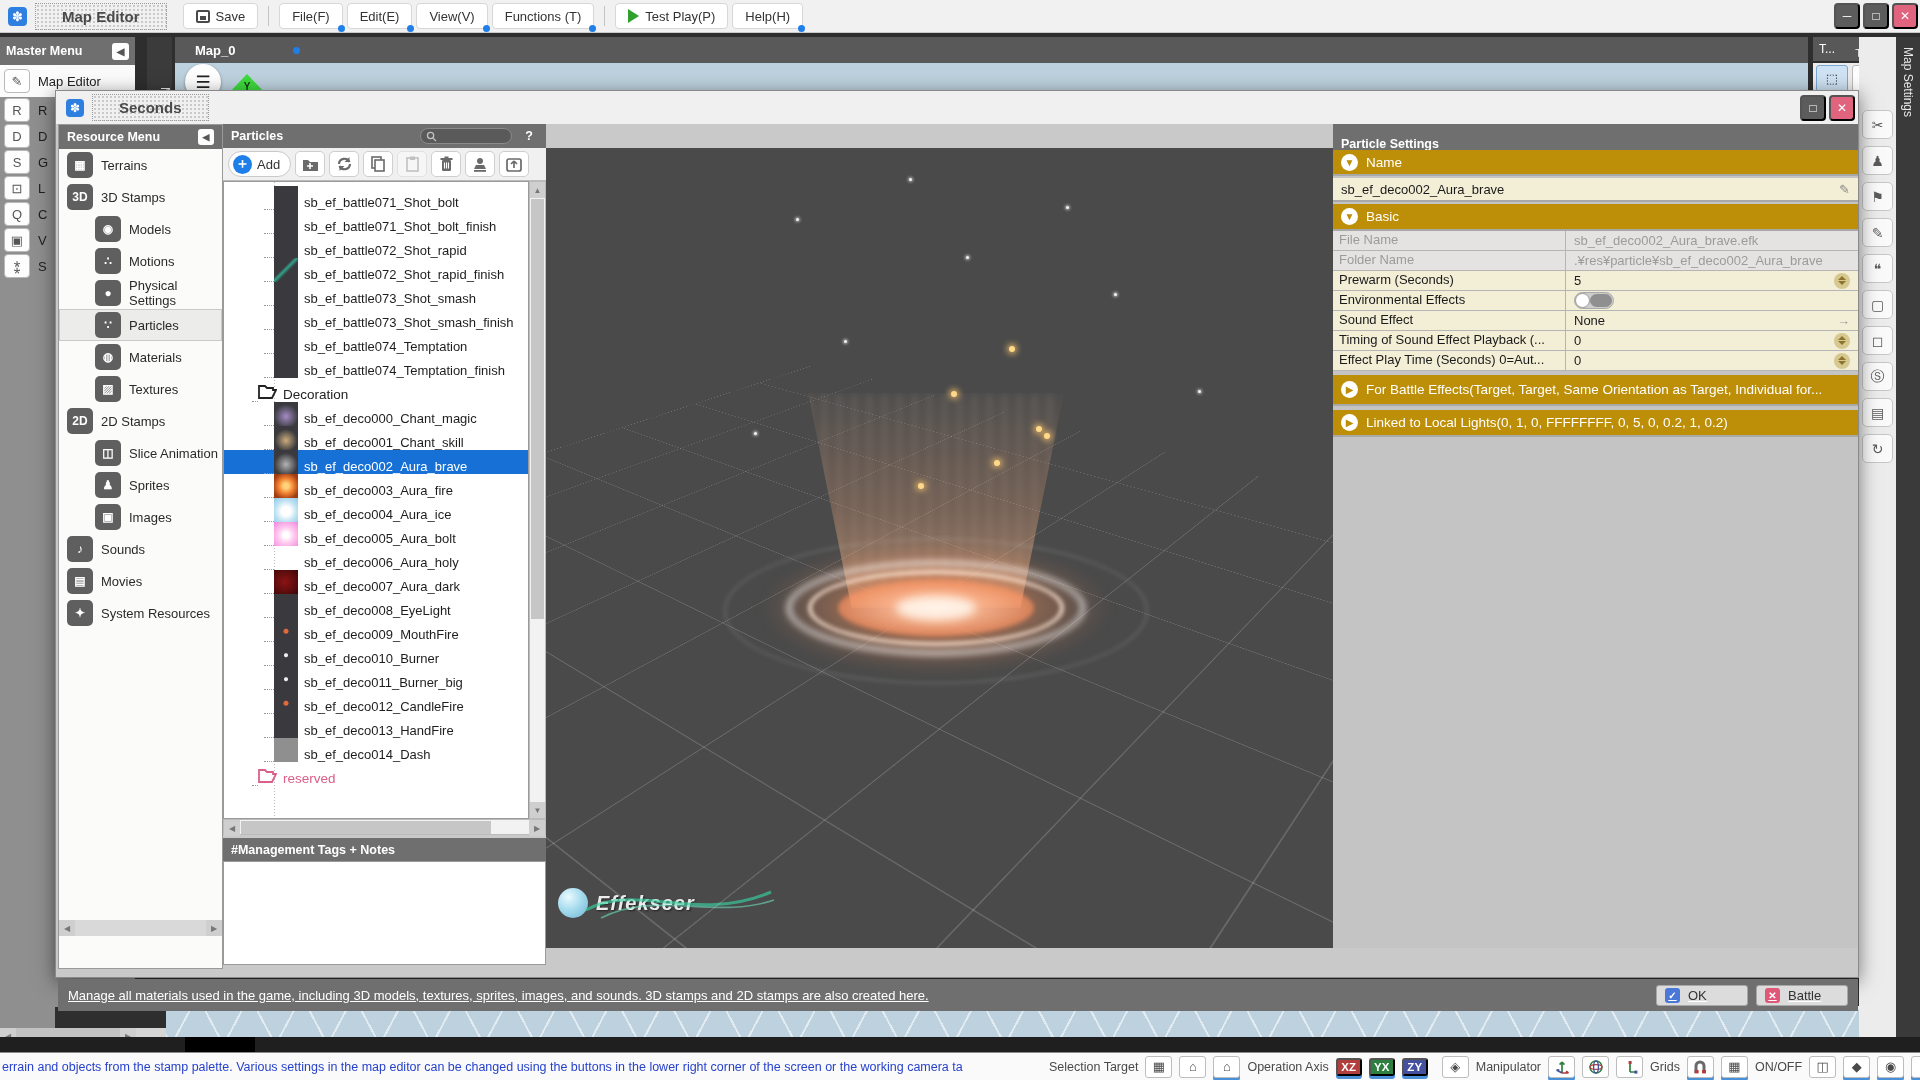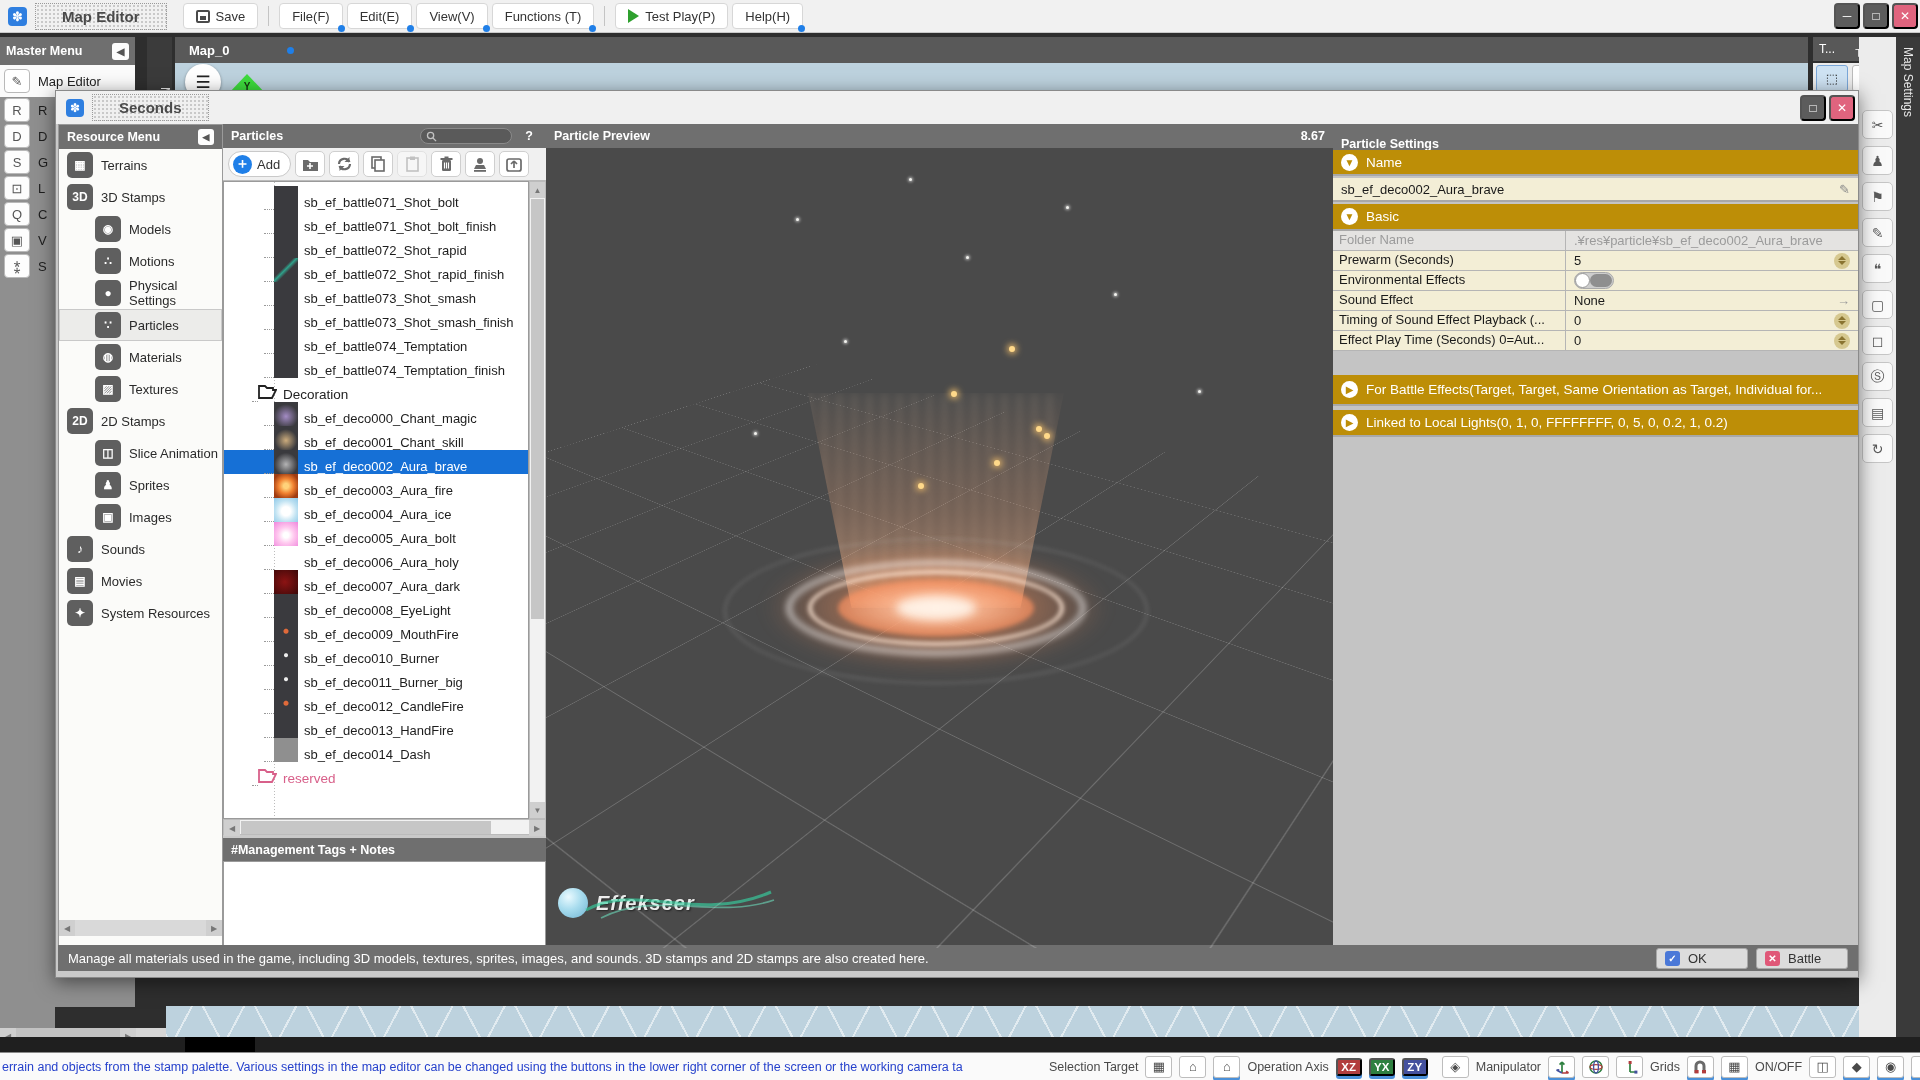--- a/index.html
+++ b/index.html
@@ -41,21 +41,21 @@
   .mm-ico { width:26px; height:24px; background:#fff; border:1px solid #b9b9b9; border-radius:4px;
     color:#555; font-size:13px; display:flex; align-items:center; justify-content:center; }
   .side-item { display:flex; align-items:center; gap:8px; height:26px; padding-left:4px;
     font-size:13px; color:#1d1d1d; }
   .side-item .mm-ico { background:#fdfdfd; }
 
   
   #maplist-tab { left:147px; top:37px; width:25px; height:138px; background:#3b3b3b; color:#e8e8e8;
     font-size:12px; writing-mode:vertical-rl; text-align:center; padding-top:8px; z-index:1; }
   #maptab-bar { left:175px; top:37px; width:1633px; height:26px; background:#595959; color:#fff;
-    font-weight:bold; font-size:13px; display:flex; align-items:center; padding:0 14px; z-index:1; }
+    font-weight:bold; font-size:13px; display:flex; align-items:center; padding:0 20px; z-index:1; }
   #maptab-dot { width:7px; height:7px; border-radius:50%; background:#1f7fe8; margin-left:58px; }
   #map-area { left:175px; top:63px; width:1633px; height:40px; background:#bdd2de; z-index:1; }
   #hamburger { left:185px; top:64px; width:36px; height:36px; border-radius:50%; background:#fff;
     box-shadow:0 1px 3px rgba(0,0,0,.4); color:#222; font-size:17px; display:flex;
     align-items:center; justify-content:center; z-index:2; }
   #gizmo { left:228px; top:74px; z-index:2; width:38px; height:20px; background:#3ddc3d;
     clip-path:polygon(0 100%, 50% 0, 100% 100%); color:#14320f; font-size:10px; font-weight:bold;
     text-align:center; line-height:26px; }
 
   
@@ -215,22 +215,22 @@
   .spin .dn { border-top:4px solid #8a7430; }
   .toggle { width:40px; height:17px; border-radius:9px; background:#cdcdcd; position:relative;
     border:1px solid #aaa; }
   .toggle .knob { position:absolute; left:0; top:0; width:15px; height:15px; border-radius:50%;
     background:#fff; border:1px solid #999; }
   .toggle .dark { position:absolute; right:1px; top:1px; width:22px; height:13px; border-radius:7px;
     background:#8f8f8f; }
   .val-arrow { margin-left:auto; color:#9a9a9a; font-weight:bold; }
 
   
-  #res-footer { position:absolute; left:2px; top:854px; width:1800px; height:26px; background:#6f6f6f;
-    color:#fff; font-size:13px; display:flex; align-items:center; padding:0 10px; }
+  #res-footer { position:absolute; left:2px; top:888px; width:1800px; height:32px; background:#6f6f6f;
+    color:#fff; font-size:13px; display:flex; align-items:center; padding:0 10px;text-decoration:underline; }
   .dlg-btn { height:21px; width:92px; background:#dcdcdc; border:1px solid #a8a8a8; border-radius:3px;
     display:flex; align-items:center; gap:8px; padding:0 8px; color:#333; font-size:13px; margin-left:8px; }
   .dlg-ico { width:15px; height:15px; border-radius:3px; color:#fff; font-size:10px; font-weight:bold;
     display:flex; align-items:center; justify-content:center; }
   #ok-ico { background:#4a78d8; }
   #cancel-ico { background:#e05878; }
 
   
   #below-left { left:0; top:978px; width:55px; height:50px; background:#8f8f8f; z-index:2; }
   #bl-scroll { left:0; top:1028px; width:166px; height:16px; background:#d6d6d6; z-index:2; display:flex; }
@@ -667,24 +667,20 @@
       <div id="tree-hthumb"></div>
       <span class="sb-arrow">▶</span>
     </div>
     <div id="notes-header" class="panel-header">
       <span>#Management Tags + Notes</span>
     </div>
     <div id="notes-body"></div>
   </div>
 
   <div id="preview-panel" class="abs">
-    <div id="preview-header" class="panel-header">
-      <span>Particle Preview</span>
-      <span id="preview-count">8.67</span>
-    </div>
     <div id="viewport">
       <div id="floor"></div>
       <div class="fx" id="fx-cone"></div>
       <div class="abs" id="fx-outer"></div>
       <div class="abs" id="fx-glow"></div>
       <div class="abs" id="fx-ring1"></div>
       <div class="abs" id="fx-ring2"></div>
       <div class="abs" id="fx-core"></div>
       <div class="abs" id="fx-hot"></div>
       <div id="sparks">
@@ -724,20 +720,26 @@
     </div>
     <div id="name-row">
       <span>sb_ef_deco002_Aura_brave</span>
       <span id="name-pencil">✎</span>
     </div>
     <div class="gold-hdr" style="top:80px;height:27px;">
       <span class="gold-chev">▼</span>
       <span>Basic</span>
     </div>
     <div id="settings-rows">
+        <div class="srow disabled">
+          <div class="slabel">File Name</div>
+          <div class="sval">
+            <span>sb_ef_deco002_Aura_brave.efk</span>
+          </div>
+        </div>
         <div class="srow disabled">
           <div class="slabel">Folder Name</div>
           <div class="sval">
             <span>.¥res¥particle¥sb_ef_deco002_Aura_brave</span>
           </div>
         </div>
         <div class="srow normal">
           <div class="slabel">Prewarm (Seconds)</div>
           <div class="sval">
             <span>5</span>

